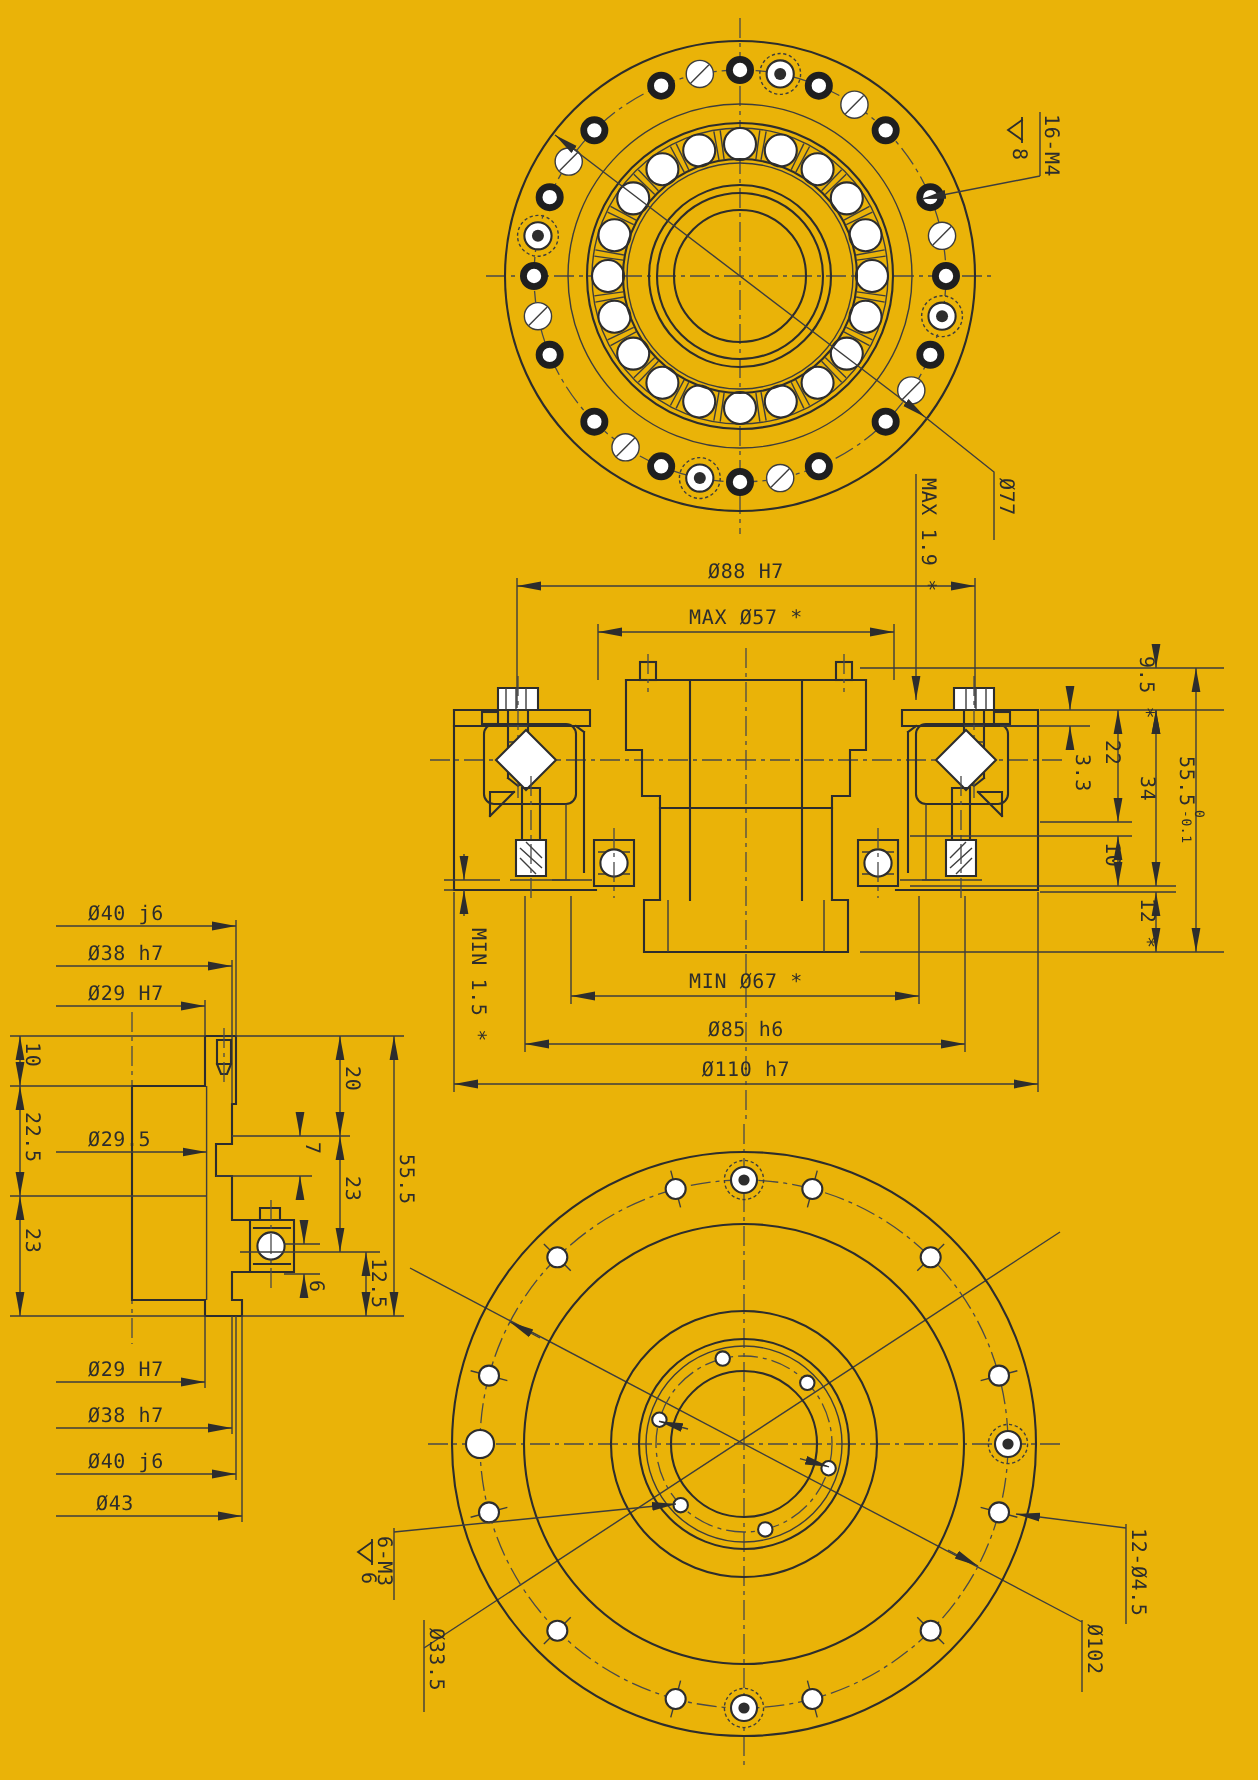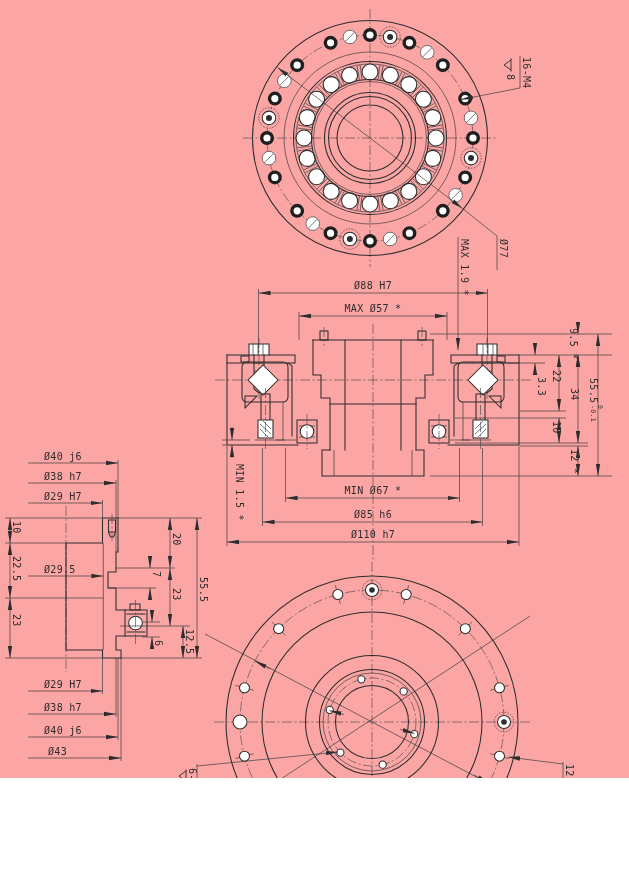--- a/index.html
+++ b/index.html
@@ -1,16 +1,16 @@
 <!DOCTYPE html>
 <html><head>
 <meta charset="utf-8">
 <style>
   html,body{margin:0;padding:0;background:#fff;}
-  #stage{position:relative;width:629px;height:778px;background:#fca5a5;overflow:hidden;}
+  #stage{position:relative;width:629px;height:890px;background:#eab308;overflow:hidden;}
   svg text{font-family:"DejaVu Sans Mono","Liberation Mono",monospace;font-size:10px;fill:#2d2d2d;letter-spacing:.3px;}
   svg text.small{font-size:6.5px;}
   .ln{stroke:#2d2d2d;stroke-width:1.05;fill:none;stroke-linecap:square;}
   .lt{stroke:#3d3d3d;stroke-width:.7;fill:none;}
   .cl{stroke:#4a4a4a;stroke-width:.65;fill:none;stroke-dasharray:10 2.5 2 2.5;}
   .wf{fill:#fff;}
   .knurl{stroke-dasharray:1.6 1.3;}
   marker path{fill:#2d2d2d;}
 </style>
 </head>

